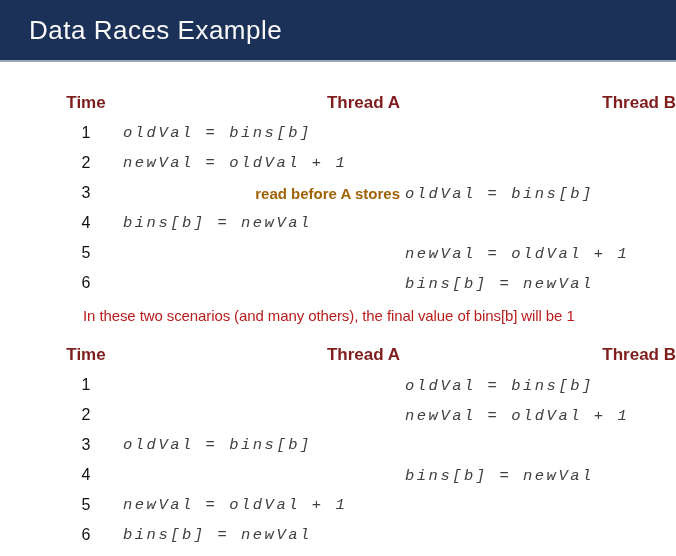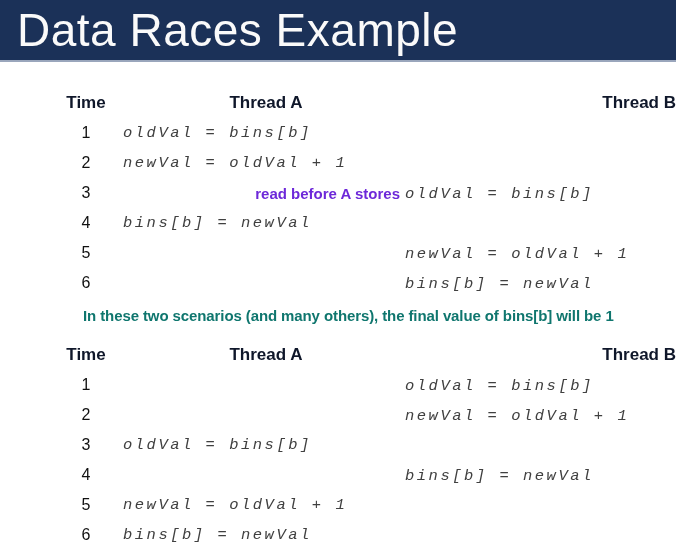--- a/index.html
+++ b/index.html
@@ -16,43 +16,43 @@
   .titlebar {
     height: 60px;
     background: #1B3158;
     border-bottom: 2px solid #9AA6BC;
     display: flex;
     align-items: center;
     padding-left: 13px;
     box-sizing: content-box;
   }
   .titlebar h1 {
-    margin: 4px;
-    font-size: 46px;
+    margin: 16px;
+    font-size: 26px;
     font-weight: 400;
     letter-spacing: 0.5px;
     color: #FAFAFA;
   }
   
   .tt { width: 614px; margin-left: 62px; }
   .tt.first { margin-top: 26px; }
   .tt.second { margin-top: 16px; }
   .trow {
     display: grid;
     grid-template-columns: 48px 290px 276px;
     height: 30px;
     align-items: center;
   }
   .thead > div {
     font-weight: bold;
     font-size: 17px;
-    color: #0f172a;
+    color: #7f1d1d;
   }
   .head-time { text-align: center; }
-  .head-a { text-align: center; padding-left: 22px; }
+  .head-a { text-align: right; padding-left: 22px; }
   .head-b { text-align: right; padding-left: 48px; }
   .cell-time {
     text-align: center;
     font-size: 16px;
     color: #111;
   }
   .cell-a {
     display: flex;
     justify-content: space-between;
     align-items: center;
@@ -64,30 +64,30 @@
     font-family: "Liberation Mono", monospace;
     font-size: 15.5px;
     letter-spacing: 2.5px;
     color: #404040;
     white-space: nowrap;
     font-style: italic;
   }
   .note {
     font-weight: bold;
     font-size: 15px;
-    color: #6d28d9;
+    color: #a16207;
     white-space: nowrap;
   }
   
   .caption {
     margin: 9px 0 16px 83px;
     font-size: 15px;
-    font-weight: bold;
+    font-weight: normal;
     letter-spacing: -0.1px;
-    color: #0f766e;
+    color: #b91c1c;
     white-space: nowrap;
   }
 </style>
 </head>
 <body>
 
 <div class="slide">
 
   <header class="titlebar">
     <h1>Data Races Example</h1>

